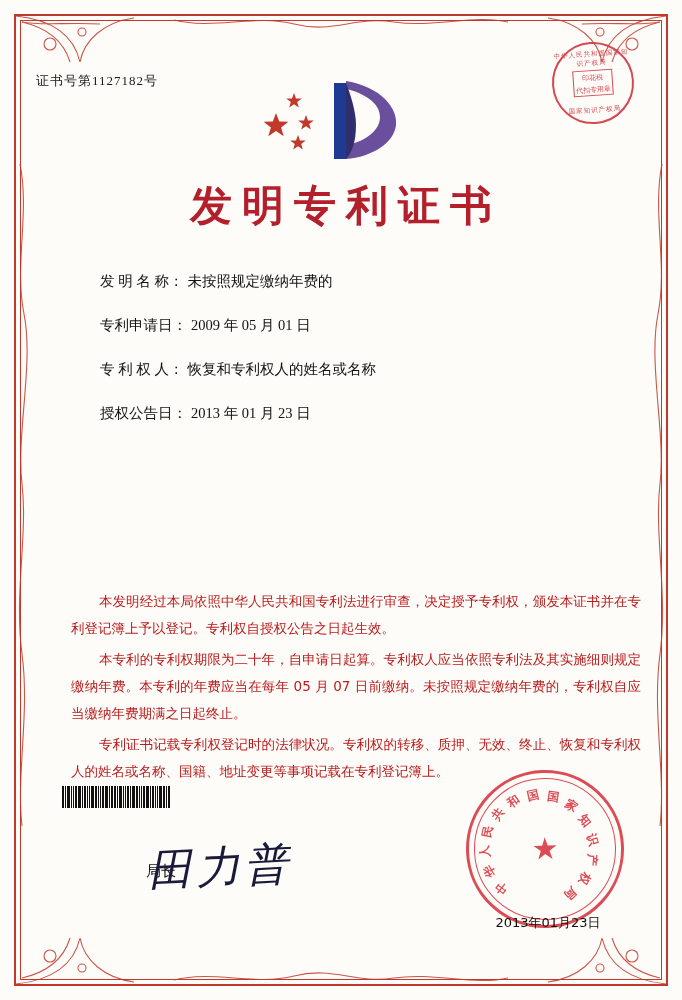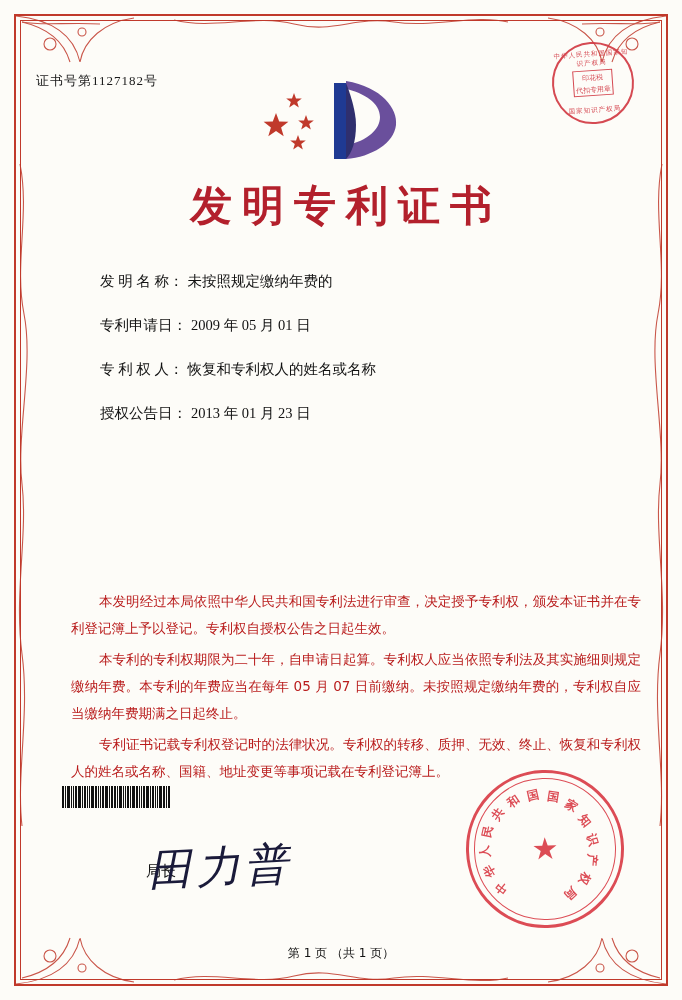--- a/index.html
+++ b/index.html
@@ -391,16 +391,16 @@
         <span style="transform: rotate(-10.7692deg);">国</span>
         <span style="transform: rotate(10.7692deg);">国</span>
         <span style="transform: rotate(32.3077deg);">家</span>
         <span style="transform: rotate(53.8462deg);">知</span>
         <span style="transform: rotate(75.3846deg);">识</span>
         <span style="transform: rotate(96.9231deg);">产</span>
         <span style="transform: rotate(118.462deg);">权</span>
         <span style="transform: rotate(140deg);">局</span>
       </div>
   </div>
-
-  <div class="page-footer">第 1 页 （共 1 页）</div>
+  <div class="seal-date">2013年01月23日</div>
+
 
 </div>
 
 </body></html>

